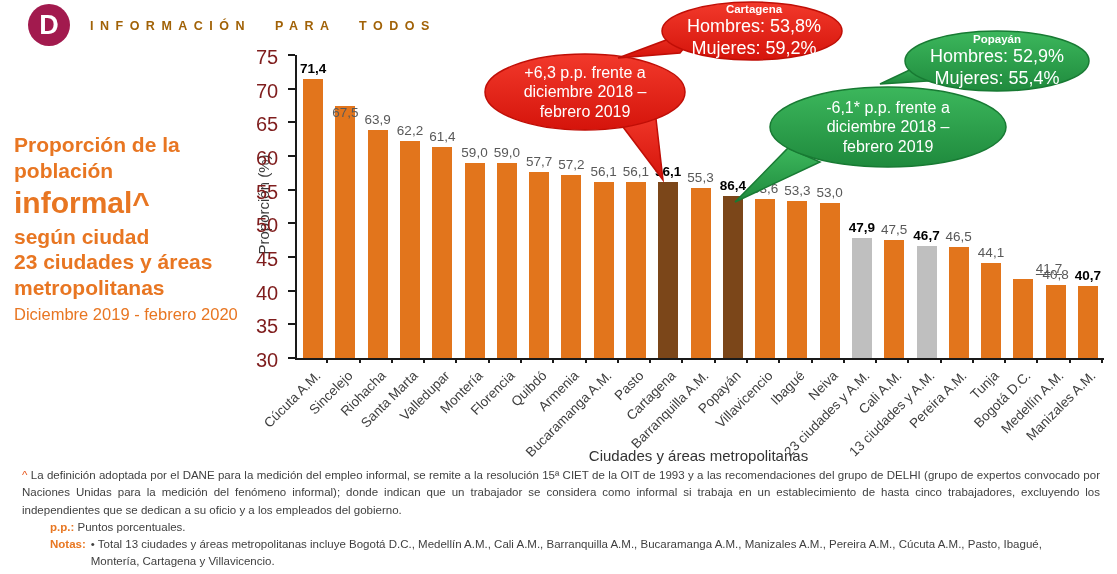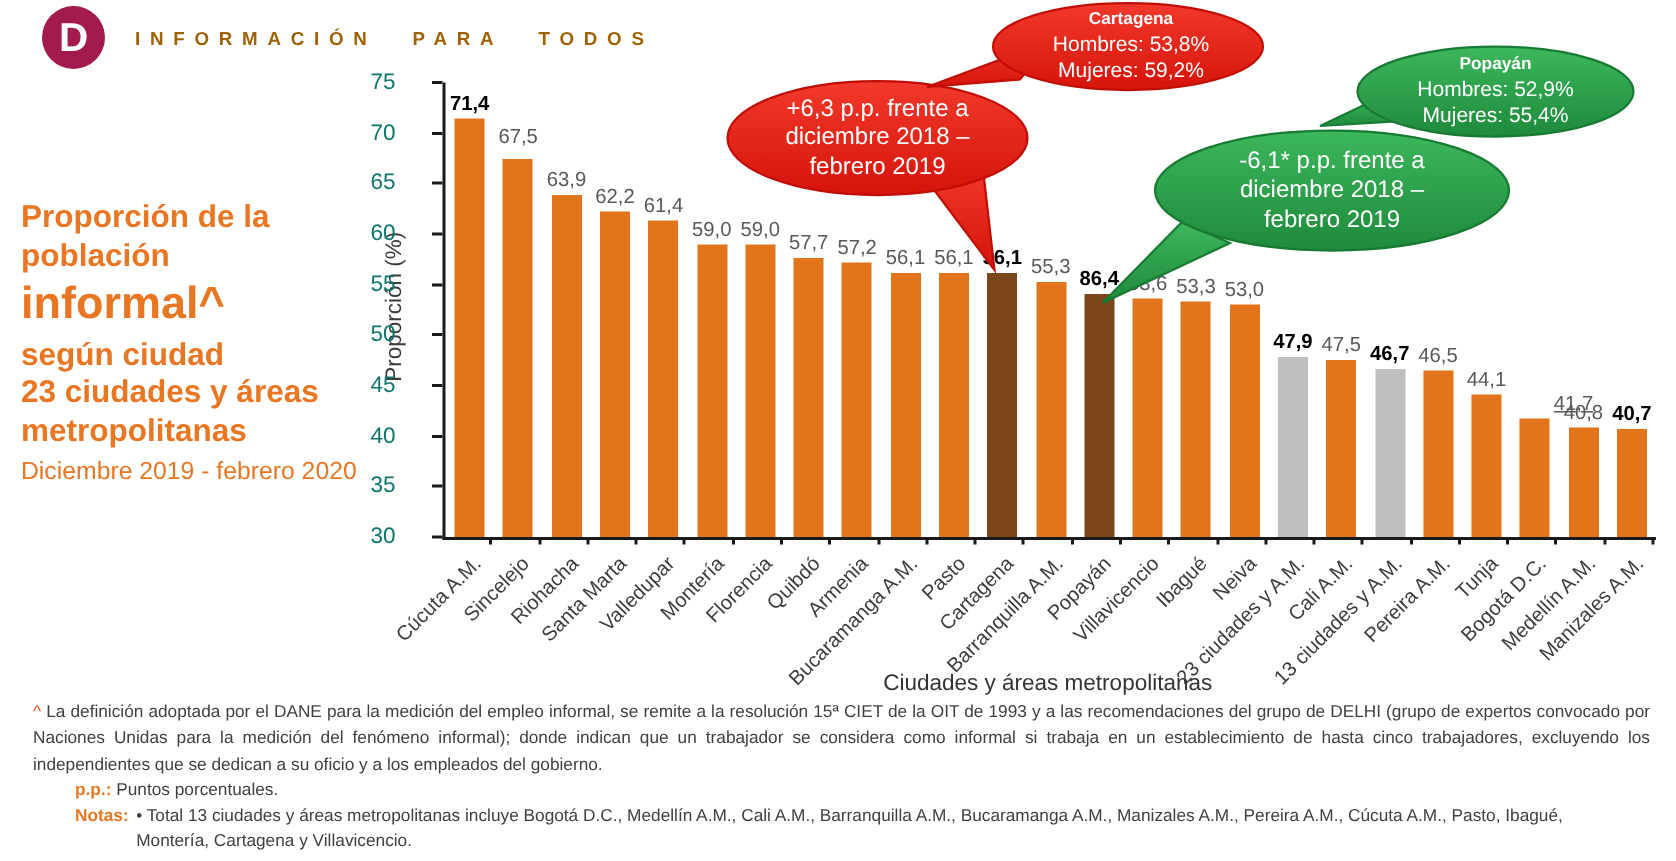--- a/index.html
+++ b/index.html
@@ -16,35 +16,35 @@
   .t-top{font-size:21px;font-weight:bold;line-height:1.22;}
   .t-big{font-size:30px;font-weight:bold;line-height:1.35;}
   .t-mid{font-size:21px;font-weight:bold;line-height:1.22;}
   .t-date{font-size:16.5px;line-height:1.3;margin-top:3px;}
   
   #chart{position:absolute;left:295px;top:55px;width:807px;height:303px;
          border-left:2px solid #1a1a1a;border-bottom:2px solid #1a1a1a;}
   .bar{position:absolute;bottom:0;}
   .vlabel{position:absolute;width:54px;text-align:center;font-size:13.5px;color:#595959;}
   .vlabel.bold{color:#000;font-weight:bold;}
-  .ytick-label{position:absolute;width:40px;text-align:left;font-size:15px;color:#0f766e;}
+  .ytick-label{position:absolute;width:40px;text-align:center;font-size:20px;color:#7f1d1d;}
   .ytick-mark{position:absolute;background:#1a1a1a;width:7px;height:2px;}
   .xtick-mark{position:absolute;background:#1a1a1a;width:2px;height:5px;}
   .xlabel{position:absolute;width:190px;text-align:right;font-size:13.5px;color:#3d3d3d;
           transform:rotate(-45deg);transform-origin:100% 0;}
   #y-axis-title{position:absolute;left:163px;top:196px;width:200px;text-align:center;
           font-size:15px;color:#3a3a3a;transform:rotate(-90deg);}
   #x-axis-title{position:absolute;left:295px;top:447px;width:807px;text-align:center;
           font-size:15px;color:#333;}
   
   .co-svg{position:absolute;}
   .co-text{position:absolute;display:flex;flex-direction:column;align-items:center;
            justify-content:center;color:#fff;text-align:center;line-height:1.2;}
   .co-title{font-size:11.5px;font-weight:bold;}
-  .co-line{font-size:14px;}
+  .co-line{font-size:18px;}
   .co-line-big{font-size:16px;}
   
   #footnotes{position:absolute;left:22px;top:467px;width:1078px;font-size:11.5px;
              color:#3f3f3f;line-height:1.5;}
   .fn-mark{color:#E8571D;}
   .fn-mark-b{color:#E87722;font-weight:bold;padding-left:28px;}
   .fn-just{text-align:justify;}
   .fn-flex{display:flex;}
   .fn-flex .fn-mark-b{flex:0 0 auto;margin-right:5px;}
 </style>
@@ -64,21 +64,21 @@
     <div class="t-date">Diciembre 2019 - febrero 2020</div>
   </div>
 
   <div id="y-axis-title">Proporción (%)</div>
   <div id="x-axis-title">Ciudades y áreas metropolitanas</div>
 
   <div id="chart">
       <div class="bar" style="left: 6.1px; width: 20px; height: 278.8px; background: rgb(226, 117, 28);"></div>
       <div class="vlabel bold" style="left: -10.9px; bottom: 281.8px;">71,4</div>
       <div class="bar" style="left: 38.4px; width: 20px; height: 252.5px; background: rgb(226, 117, 28);"></div>
-      <div class="vlabel" style="left: 21.4px; bottom: 260px;">67,5</div>
+      <div class="vlabel" style="left: 21.4px; bottom: 238px;">67,5</div>
       <div class="bar" style="left: 70.7px; width: 20px; height: 228.3px; background: rgb(226, 117, 28);"></div>
       <div class="vlabel" style="left: 53.7px; bottom: 231.3px;">63,9</div>
       <div class="bar" style="left: 103px; width: 20px; height: 216.8px; background: rgb(226, 117, 28);"></div>
       <div class="vlabel" style="left: 86px; bottom: 219.8px;">62,2</div>
       <div class="bar" style="left: 135.3px; width: 20px; height: 211.4px; background: rgb(226, 117, 28);"></div>
       <div class="vlabel" style="left: 118.3px; bottom: 214.4px;">61,4</div>
       <div class="bar" style="left: 167.5px; width: 20px; height: 195.3px; background: rgb(226, 117, 28);"></div>
       <div class="vlabel" style="left: 150.5px; bottom: 198.3px;">59,0</div>
       <div class="bar" style="left: 199.8px; width: 20px; height: 195.3px; background: rgb(226, 117, 28);"></div>
       <div class="vlabel" style="left: 182.8px; bottom: 198.3px;">59,0</div>

